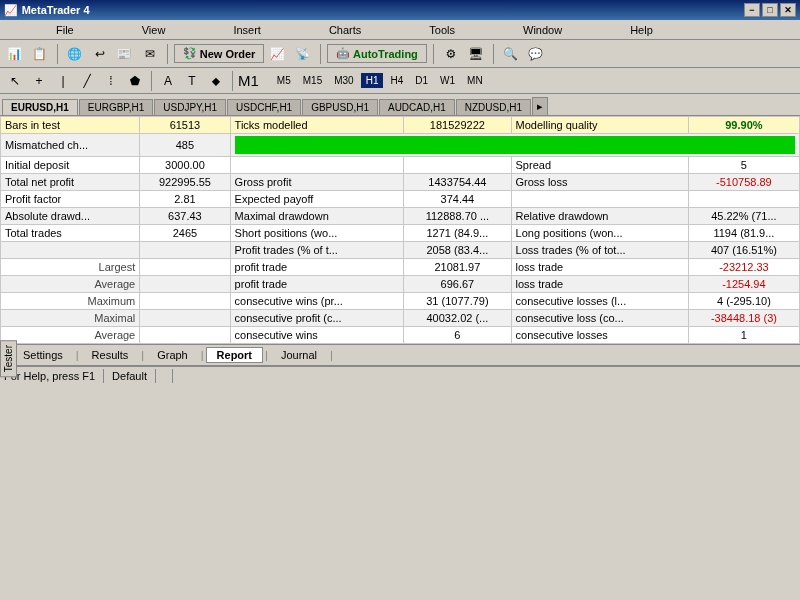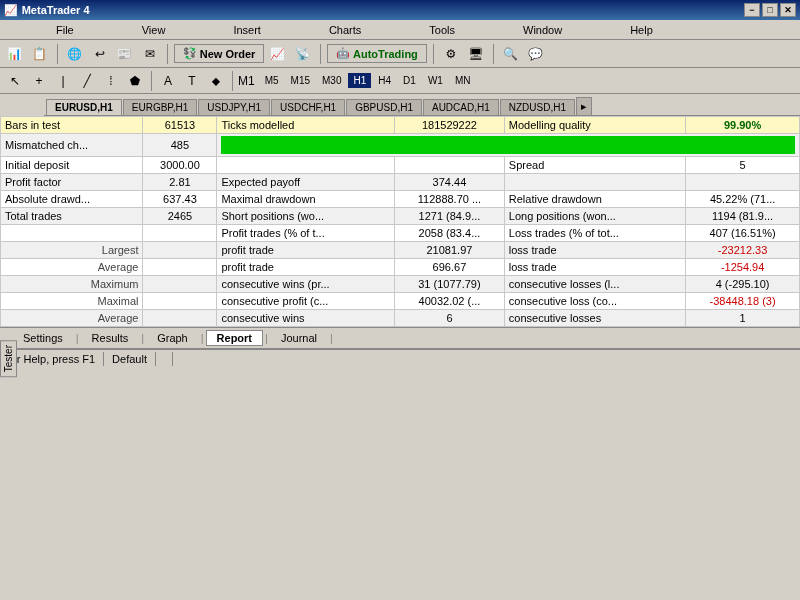--- a/index.html
+++ b/index.html
@@ -83,21 +83,20 @@
 
     
     .tab-strip {
       background: #d4d0c8;
       height: 22px;
       display: flex;
       align-items: flex-end;
       padding: 0 2px;
       border-bottom: 1px solid #888;
       overflow-x: auto;
-      margin-left: 44px;
     }
     .tab-item {
       padding: 2px 8px; font-size: 10px; cursor: pointer;
       border: 1px solid #888; border-bottom: none;
       background: #b8b4ac; margin-right: 1px;
       white-space: nowrap;
     }
     .tab-item.active { background: #d4d0c8; font-weight: bold; }
     .tab-nav { padding: 2px 4px; cursor: pointer; border: 1px solid #888; border-bottom: none; background: #b8b4ac; }
 
@@ -234,21 +233,21 @@
   <div class="tb-btn">+</div>
   <div class="tb-btn">|</div>
   <div class="tb-btn">╱</div>
   <div class="tb-btn">⁞</div>
   <div class="tb-btn">⬟</div>
   <div class="toolbar-sep"></div>
   <div class="tb-btn">A</div>
   <div class="tb-btn">T</div>
   <div class="tb-btn">⬥</div>
   <div class="toolbar-sep"></div>
-  <span style="font-size:12px;margin-right:3px;">M1</span>
+  <span style="font-size:15px;margin-right:11px;">M1</span>
   <span class="period-btn">M5</span>
   <span class="period-btn">M15</span>
   <span class="period-btn">M30</span>
   <span class="period-btn active">H1</span>
   <span class="period-btn">H4</span>
   <span class="period-btn">D1</span>
   <span class="period-btn">W1</span>
   <span class="period-btn">MN</span>
 </div>
 
@@ -285,20 +284,28 @@
     </tr>
     <tr>
       <td>Initial deposit</td>
       <td class="val-right">3000.00</td>
       <td></td>
       <td></td>
       <td>Spread</td>
       <td class="val-right">5</td>
     </tr>
     <tr>
+      <td>Total net profit</td>
+      <td class="val-right">922995.55</td>
+      <td>Gross profit</td>
+      <td class="val-right">1433754.44</td>
+      <td>Gross loss</td>
+      <td class="val-right" style="color:#cc0000;">-510758.89</td>
+    </tr>
+    <tr>
       <td>Profit factor</td>
       <td class="val-right">2.81</td>
       <td>Expected payoff</td>
       <td class="val-right">374.44</td>
       <td></td>
       <td></td>
     </tr>
     <tr>
       <td>Absolute drawd...</td>
       <td class="val-right">637.43</td>

